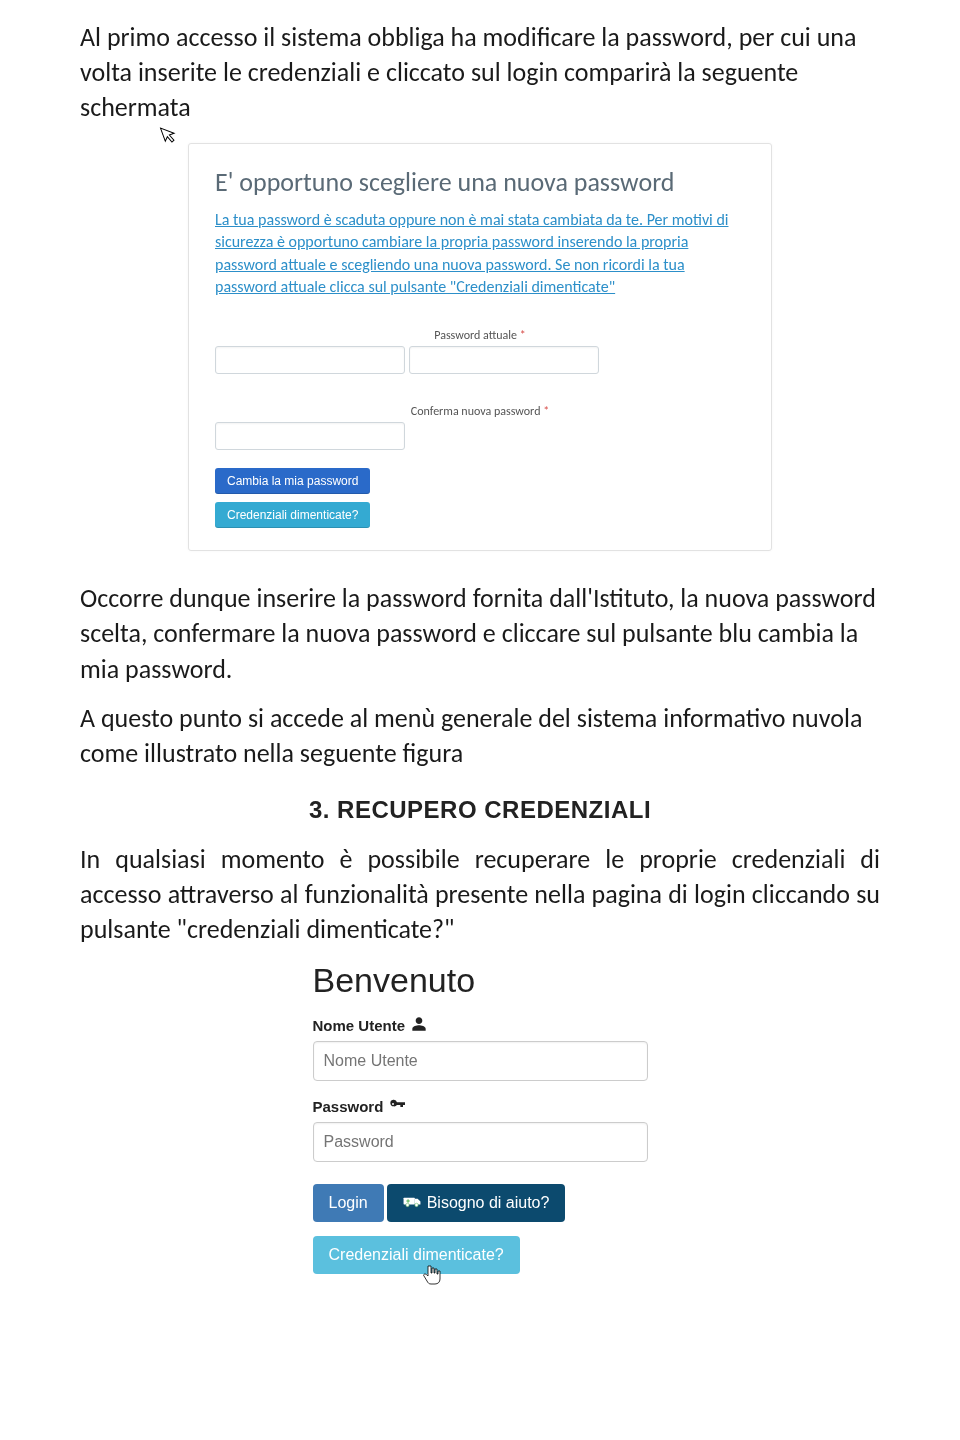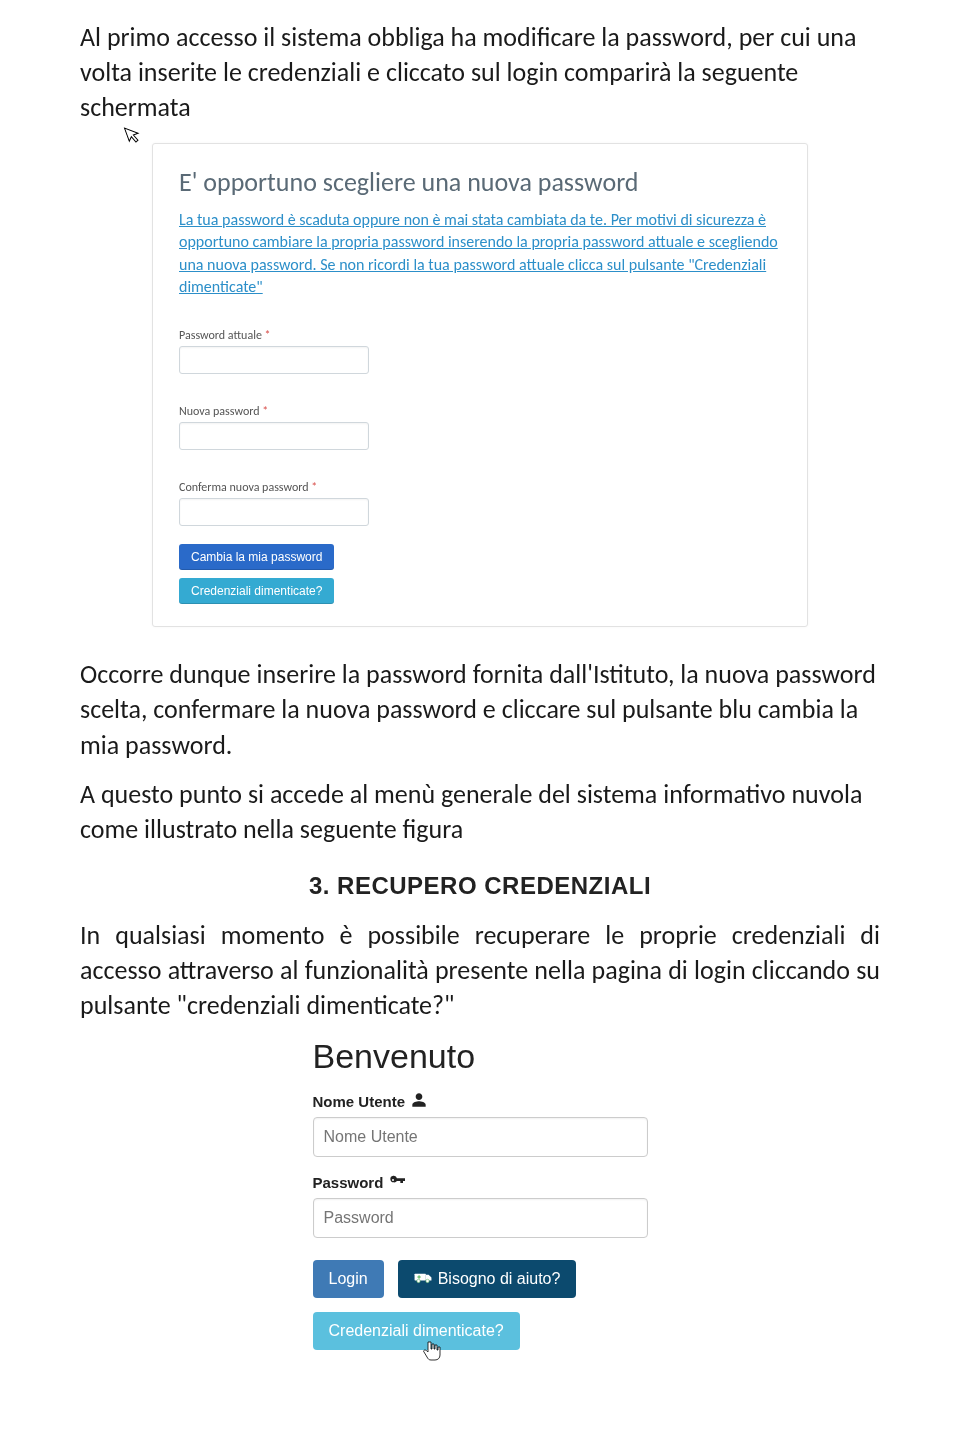--- a/index.html
+++ b/index.html
@@ -14,21 +14,21 @@
   .doc-paragraph {
     font-size: 26px;
     line-height: 1.35;
     margin-bottom: 14px;
     color: #1a1a1a;
   }
   .doc-paragraph.justify { text-align: justify; }
 
   
   .panel {
-    width: 656px;
+    width: 584px;
     margin: 18px auto 30px auto;
     background: #fff;
     border: 1px solid #e2e2e2;
     border-radius: 3px;
     padding: 22px 26px;
     position: relative;
     box-shadow: 0 0 3px rgba(0,0,0,0.04);
   }
   .cursor-arrow {
     position: absolute;
@@ -48,20 +48,21 @@
     color: #2c8fc9;
     line-height: 1.4;
     margin-bottom: 18px;
     text-decoration: underline;
   }
   .field-label {
     font-size: 12px;
     color: #555;
     margin-bottom: 4px;
     margin-top: 30px;
+    text-align: center;
   }
   .req { color: #d9534f; }
   .text-input {
     width: 190px;
     height: 28px;
     border: 1px solid #d0d7dc;
     border-radius: 3px;
     padding: 2px 6px;
     font-size: 12px;
     box-shadow: inset 0 1px 2px rgba(0,0,0,0.05);
@@ -117,21 +118,21 @@
     width: 100%;
     height: 40px;
     border: 1px solid #ccc;
     border-radius: 4px;
     padding: 4px 10px;
     font-size: 16px;
     color: #999;
     box-shadow: inset 0 1px 2px rgba(0,0,0,0.06);
     margin-bottom: 16px;
   }
-  .login-btn-row { display: flex; gap: 14px; margin-top: 6px; }
+  .login-btn-row { display: flex; gap: 3px; margin-top: 6px; }
   .btn-lg {
     border: none;
     border-radius: 4px;
     color: #fff;
     font-size: 16px;
     padding: 10px 16px;
     cursor: pointer;
     display: inline-flex;
     align-items: center;
     gap: 6px;
@@ -161,23 +162,20 @@
       </svg>
   </span>
   <h2 class="panel-title">E' opportuno scegliere una nuova password</h2>
   <p class="panel-help">La tua password è scaduta oppure non è mai stata cambiata da te. Per motivi di sicurezza è opportuno cambiare la propria password inserendo la propria password attuale e scegliendo una nuova password. Se non ricordi la tua password attuale clicca sul pulsante "Credenziali dimenticate"</p>
 
   <div class="field-label">
     <span>Password attuale</span> <span class="req">*</span>
   </div>
   <input type="password" class="text-input" style="">
 
-  <div class="field-label">
-    <span>Nuova password</span> <span class="req">*</span>
-  </div>
   <input type="password" class="text-input" style="">
 
   <div class="field-label">
     <span>Conferma nuova password</span> <span class="req">*</span>
   </div>
   <input type="password" class="text-input" style="">
 
   <div>
     <button class="btn btn-blue-dark">Cambia la mia password</button>
   </div>

